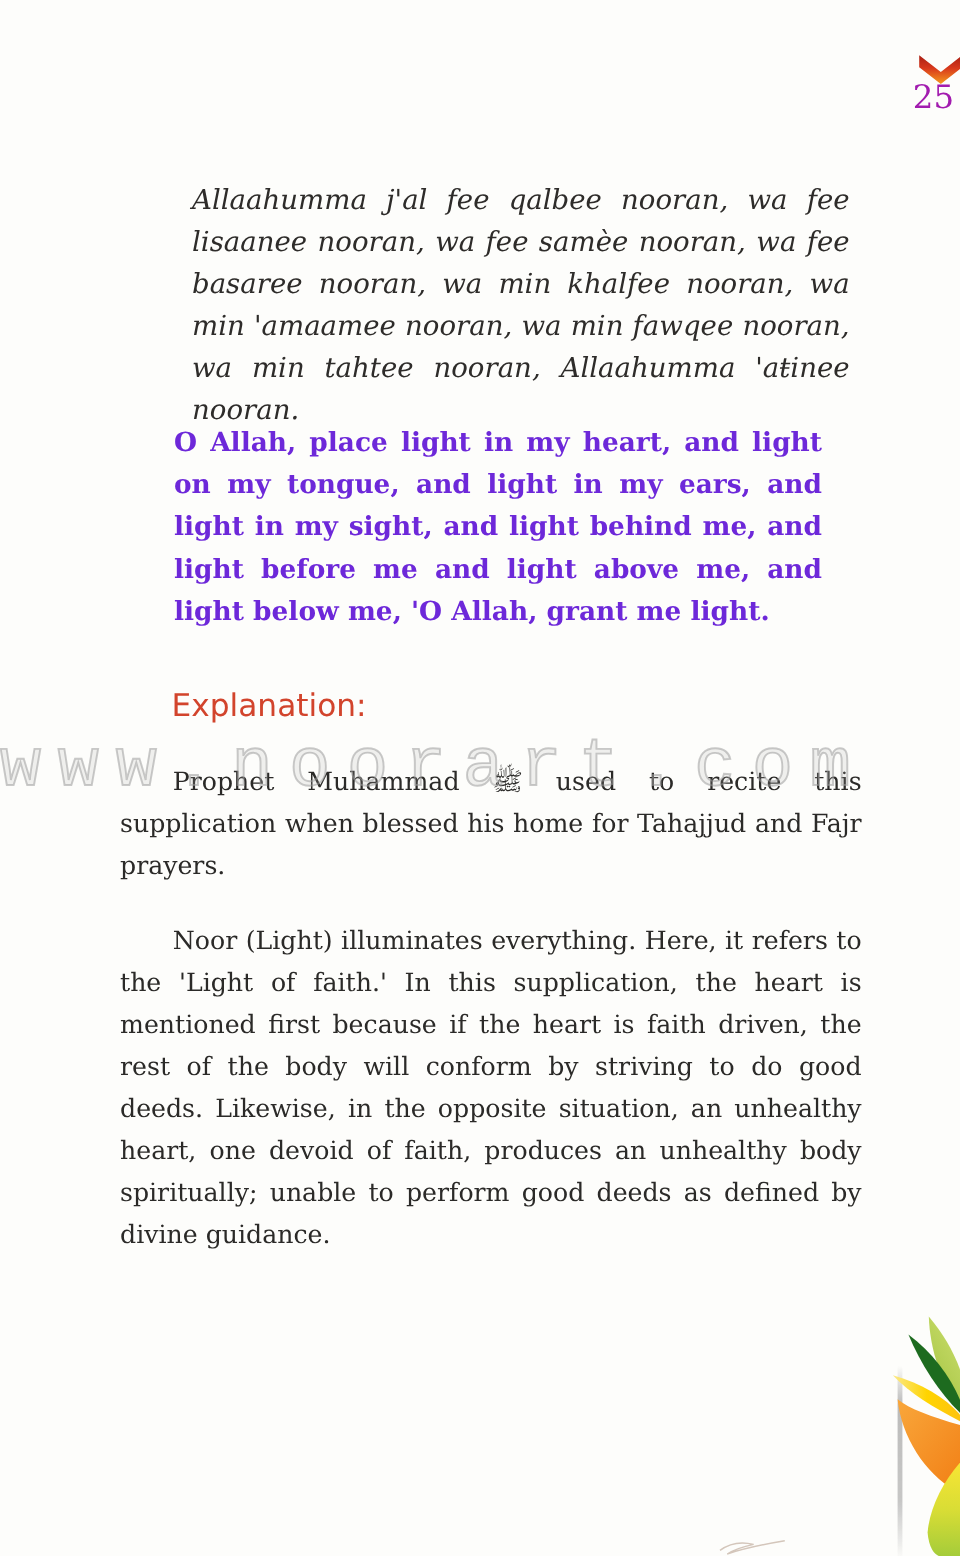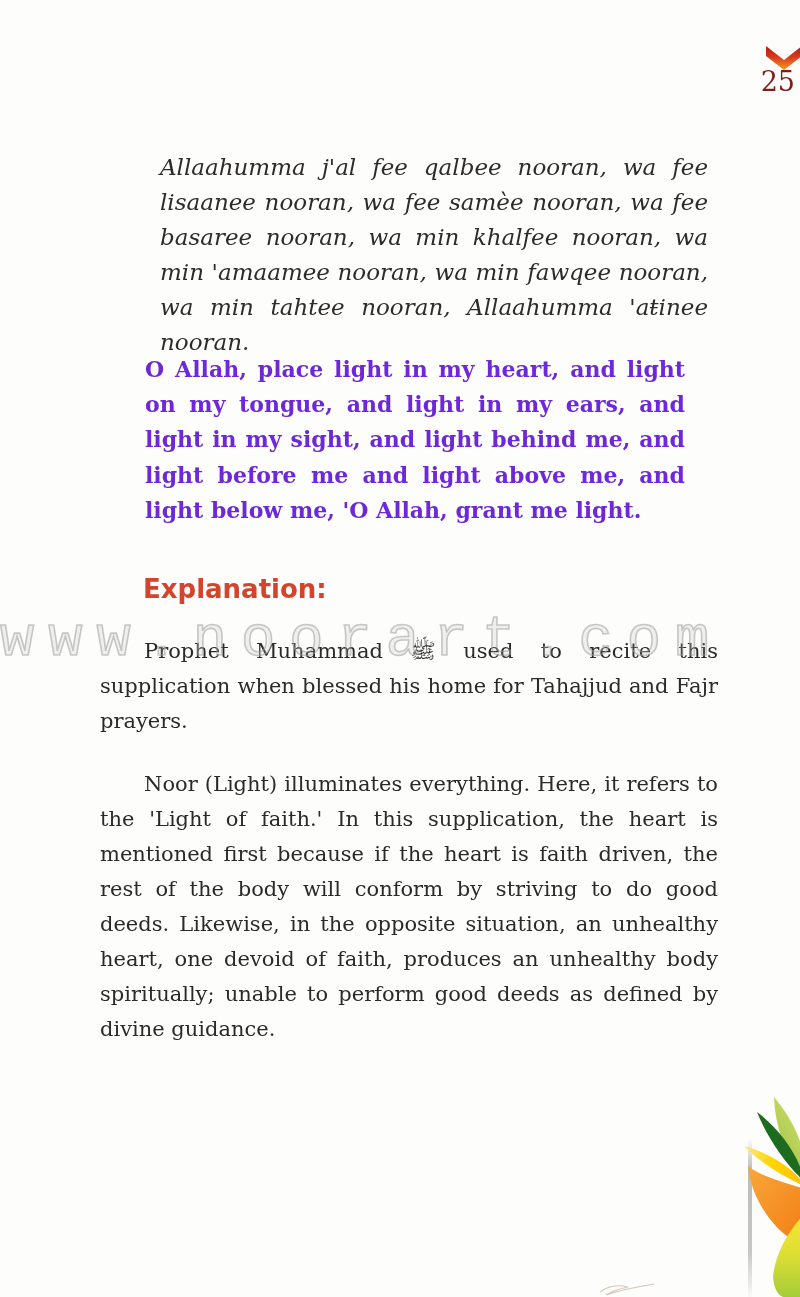--- a/index.html
+++ b/index.html
@@ -14,21 +14,21 @@
   }
 
   
   .corner-mark { position:absolute; top:45px; right:0; width:46px; text-align:right; }
   .corner-mark svg { display:block; margin-left:auto; margin-right:-3px; }
   .page-number {
     display:block;
     margin-top:-4px;
     padding-right:5px;
     font-size:27px;
-    color:#7f1d1d;
+    color:#a21caf;
     line-height:1.1;
   }
 
   
   .translit {
     position:absolute; left:145px; top:150px; width:548px;
     font-style:italic;
     font-size:23px; line-height:35px;
     text-align:justify;
     color:#2e2c2a;
@@ -39,21 +39,21 @@
     font-weight:bold;
     font-size:22px; line-height:35.2px;
     text-align:justify;
     color:#6d28d9;
   }
 
   
   .exp-heading {
     position:absolute; left:143px; top:574px;
     font-family:"DejaVu Sans", "Liberation Sans", sans-serif;
-    font-weight:700;
+    font-weight:400;
     font-size:26px;
     color:#d2442c;
   }
   .body-text {
     position:absolute; left:100px; top:634px; width:618px;
     font-size:21px; line-height:35px;
     text-align:justify;
     color:#2b2a28;
   }
   .body-text p { margin:0 0 28px 0; text-indent:44px; }

